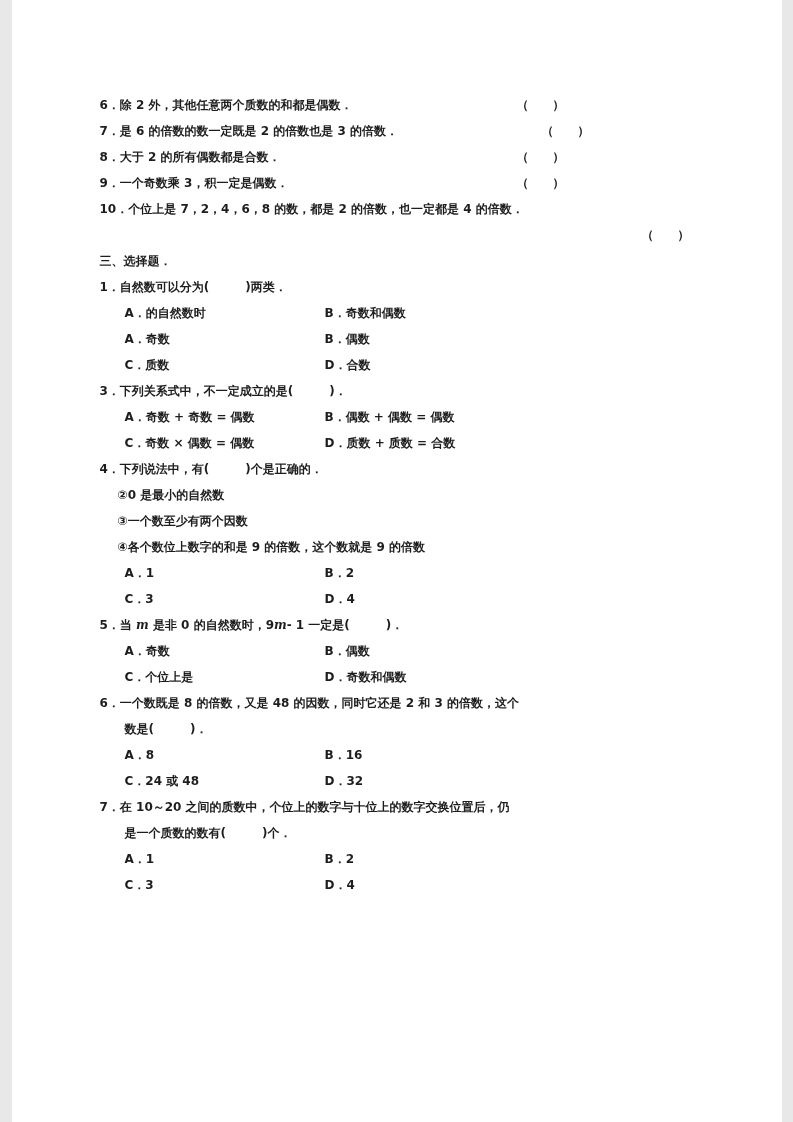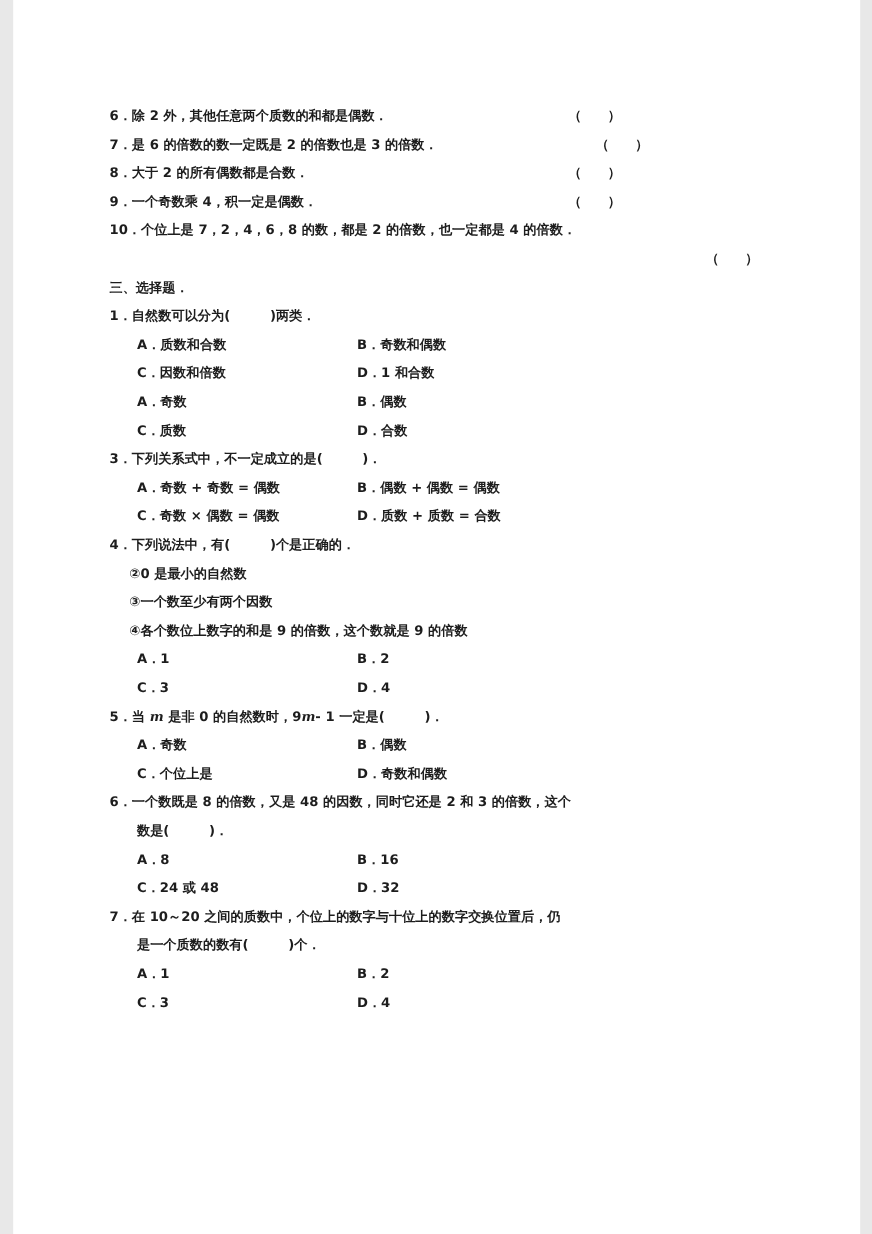--- a/index.html
+++ b/index.html
@@ -53,44 +53,40 @@
     </div>
     <div class="line">
       <span>7．</span><span>是 6 的倍数的数一定既是 2 的倍数也是 3 的倍数．</span>
       <span class="abs bx442">（　　）</span>
     </div>
     <div class="line">
       <span>8．</span><span>大于 2 的所有偶数都是合数．</span>
       <span class="abs bx417">（　　）</span>
     </div>
     <div class="line">
-      <span>9．</span><span>一个奇数乘 4，积一定是偶数．</span>
+      <span>9．</span><span>一个奇数乘 3，积一定是偶数．</span>
       <span class="abs bx417">（　　）</span>
     </div>
     <div class="line">
       <span>10．</span><span>个位上是 7，2，4，6，8 的数，都是 2 的倍数，也一定都是 4 的倍数．</span>
     </div>
     <div class="line">
       <span class="abs bx542">（　　）</span>
     </div>
 
     <div class="line">
       <span>三、选择题．</span>
     </div>
 
     <div class="line">
       <span>1．</span><span>自然数可以分为(　　　)两类．</span>
     </div>
     <div class="line">
-      <span class="ind">A．质数和合数</span>
+      <span class="ind">A．的自然数时</span>
       <span class="abs bx225">B．奇数和偶数</span>
-    </div>
-    <div class="line">
-      <span class="ind">C．因数和倍数</span>
-      <span class="abs bx225">D．1 和合数</span>
     </div>
 
     <div class="line">
       <span class="ind">A．奇数</span>
       <span class="abs bx225">B．偶数</span>
     </div>
     <div class="line">
       <span class="ind">C．质数</span>
       <span class="abs bx225">D．合数</span>
     </div>

